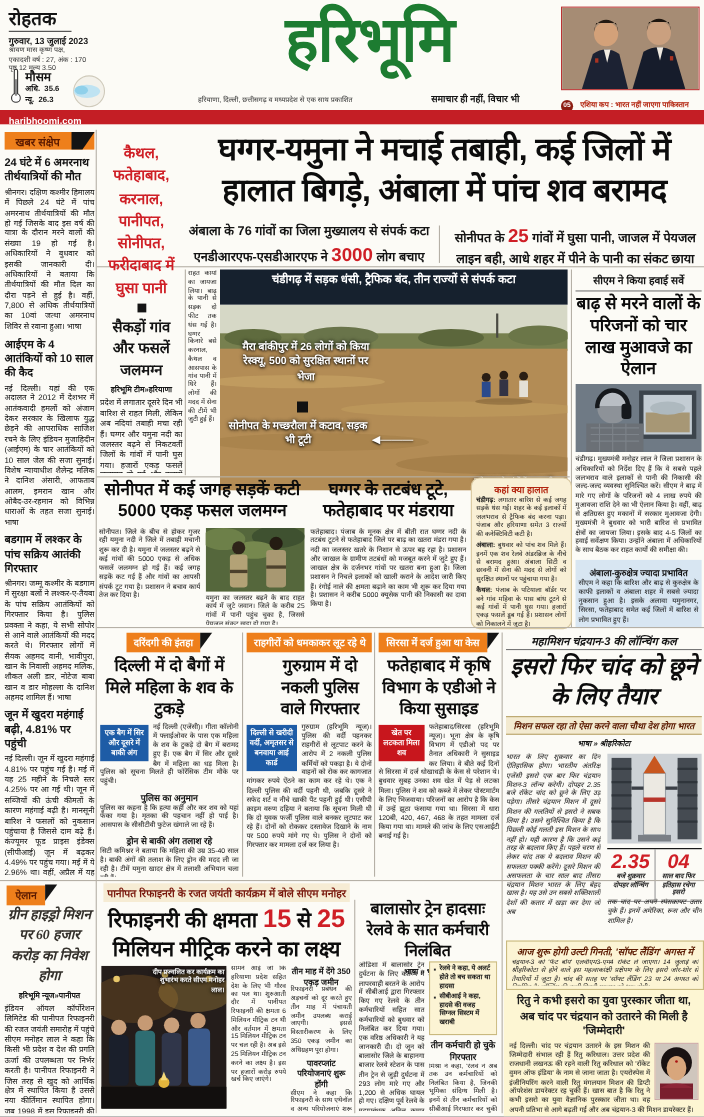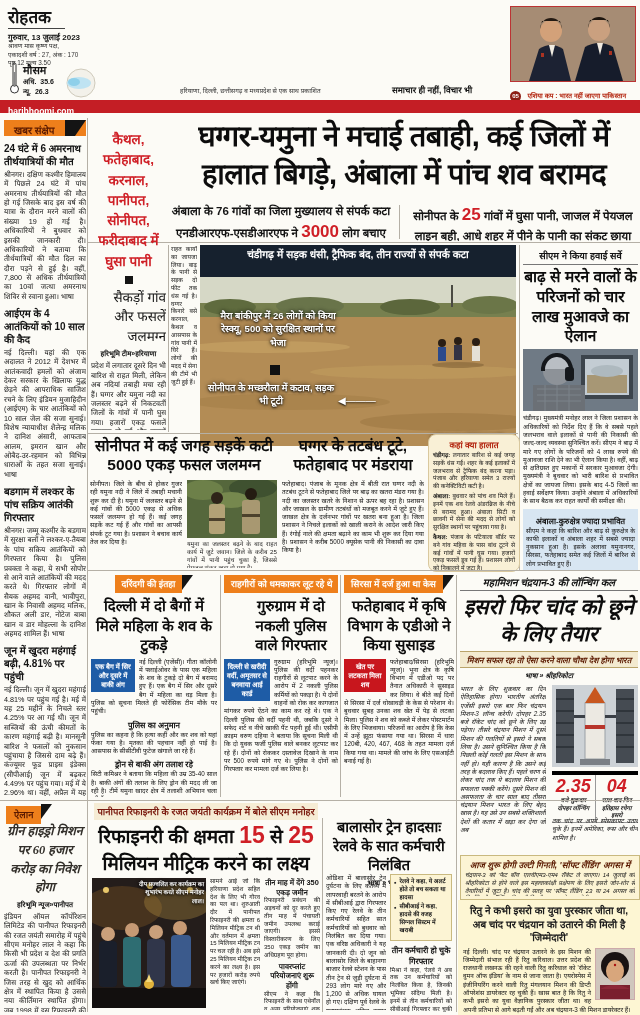--- a/index.html
+++ b/index.html
@@ -26,21 +26,21 @@
   .wtemp{font-size:7px;font-weight:bold;line-height:1.4;}
   .badge{display:inline-block;width:11px;height:11px;border-radius:50%;background:#8c1d12;color:#fff;
          font-size:6px;line-height:11px;text-align:center;font-weight:bold;margin-right:2px;}
   .mcap{font-size:6.6px;font-weight:bold;color:#b3250f;}
   
   .hl{font-weight:800;color:#0c0c0c;}
   .lead-hl{font-size:29px;line-height:1.32;letter-spacing:-0.5px;text-align:center;}
   .deck{font-size:11.5px;line-height:1.45;font-weight:800;}
   .deck .big{font-size:17px;color:#cf1f26;}
   .disp-red{font-size:13.5px;line-height:1.5;font-weight:800;color:#cf1f26;text-align:center;}
-  .disp-blk{font-size:13.5px;line-height:1.45;font-weight:400;text-align:right;}
+  .disp-blk{font-size:13.5px;line-height:1.45;font-weight:700;text-align:center;}
   .sq{width:8px;height:8px;background:#141414;margin:4px auto;}
   .by{font-size:7px;font-weight:bold;text-align:center;margin:3px 0;}
   .kickwrap{white-space:nowrap;}
   .kick{background:#ee7f1b;color:#fff;font-weight:bold;font-size:9px;padding:2px 7px 3px;display:inline-block;vertical-align:top;}
   .fold{display:inline-block;vertical-align:top;width:0;height:0;border-top:15px solid #141414;border-right:11px solid transparent;}
   .crime-hl{font-size:15px;line-height:1.3;text-align:center;}
   .sh{font-weight:bold;font-size:8px;text-align:center;margin:3px 0 1px;}
   .bluebox{background:#1e5ca6;color:#fff;font-weight:bold;font-size:6.8px;line-height:1.35;
            padding:3px 2px;text-align:center;float:left;margin:1px 4px 2px 0;}
   .redbox{background:#c8161d;color:#fff;font-weight:bold;font-size:6.8px;line-height:1.35;
@@ -99,20 +99,21 @@
       </div>
       <span style="margin-top:6px;">
         <svg width="46" height="30" viewBox="0 0 46 30">
             <circle cx="23" cy="15" r="14" fill="#f3f1ea" stroke="#cfcabb"></circle>
             <ellipse cx="21" cy="15" rx="12" ry="6" fill="#bfe3f2"></ellipse>
             <ellipse cx="16" cy="14" rx="6" ry="4" fill="#8fd0ea"></ellipse>
           </svg>
       </span>
     </div>
   </div>
+  <div class="abs logo" style="left:168px;top:8px;width:336px;">हरिभूमि</div>
   <div class="abs" style="left:180px;top:86px;width:180px;font-size:6.4px;color:#333;">हरियाणा, दिल्ली, छत्तीसगढ़ व मध्यप्रदेश से एक साथ प्रकाशित</div>
   <div class="abs b" style="left:392px;top:84px;width:115px;font-size:8.5px;">समाचार ही नहीं, विचार भी</div>
 
   <div class="abs" style="left:510px;top:6px;width:126px;">
     <div style="border:1px solid #b33;">
       <svg width="124" height="74" viewBox="0 0 124 74">
         <rect width="124" height="74" fill="#b59b82"></rect>
         <rect width="124" height="74" fill="#8a6f5c" opacity=".35"></rect>
         <circle cx="40" cy="24" r="11" fill="#d3a179"></circle>
           <path d="M29 22 a11 11 0 0 1 22 0 l-2 -8 -18 0z" fill="#241a12"></path>
@@ -322,21 +323,21 @@
         <rect x="64" y="4" width="18" height="74" fill="#454b52"></rect>
         <path d="M64 14 h18 M64 26 h18 M64 38 h18 M64 50 h18 M64 62 h18" stroke="#2f353b" stroke-width="2"></path>
         <rect x="33" y="18" width="20" height="56" fill="#ece9e2" stroke="#9aa0a6"></rect>
         <polygon points="33,18 53,18 43,2" fill="#c8571f"></polygon>
         <rect x="33" y="40" width="20" height="4" fill="#b8352b"></rect>
         <rect x="28" y="74" width="30" height="6" fill="#7a7f85"></rect>
         <rect x="22" y="30" width="11" height="3" fill="#3a3f46"></rect>
           <rect x="53" y="30" width="11" height="3" fill="#3a3f46"></rect>
       </svg>
     </div>
-    <div class="abs" style="left:92px;top:196px;width:86px;display:flex;border-top:4px solid #000000;border-bottom:1px solid #999;">
+    <div class="abs" style="left:92px;top:196px;width:86px;display:flex;border-top:1px solid #000000;border-bottom:1px solid #999;">
       <div style="flex:1;border-right:1px solid #999;padding:2px 1px;">
         <div class="stat-num">2.35</div>
         <div class="stat-lab">बजे शुक्रवार दोपहर लॉन्चिंग</div>
       </div>
       <div style="flex:1;padding:2px 1px;">
         <div class="stat-num">04</div>
         <div class="stat-lab">साल बाद फिर इतिहास रचेगा इसरो</div>
       </div>
     </div>
     <div class="abs ovh t63 j" style="left:92px;top:242px;width:86px;height:34px;">तक चांद पर अपने स्पेसक्राफ्ट उतार चुके हैं। इनमें अमेरिका, रूस और चीन शामिल है।</div>

